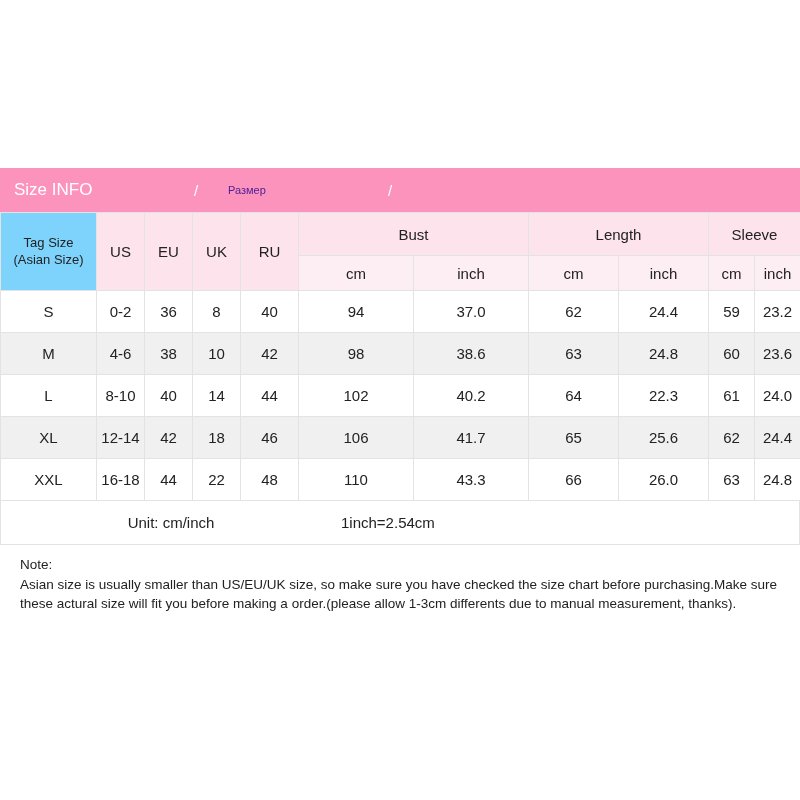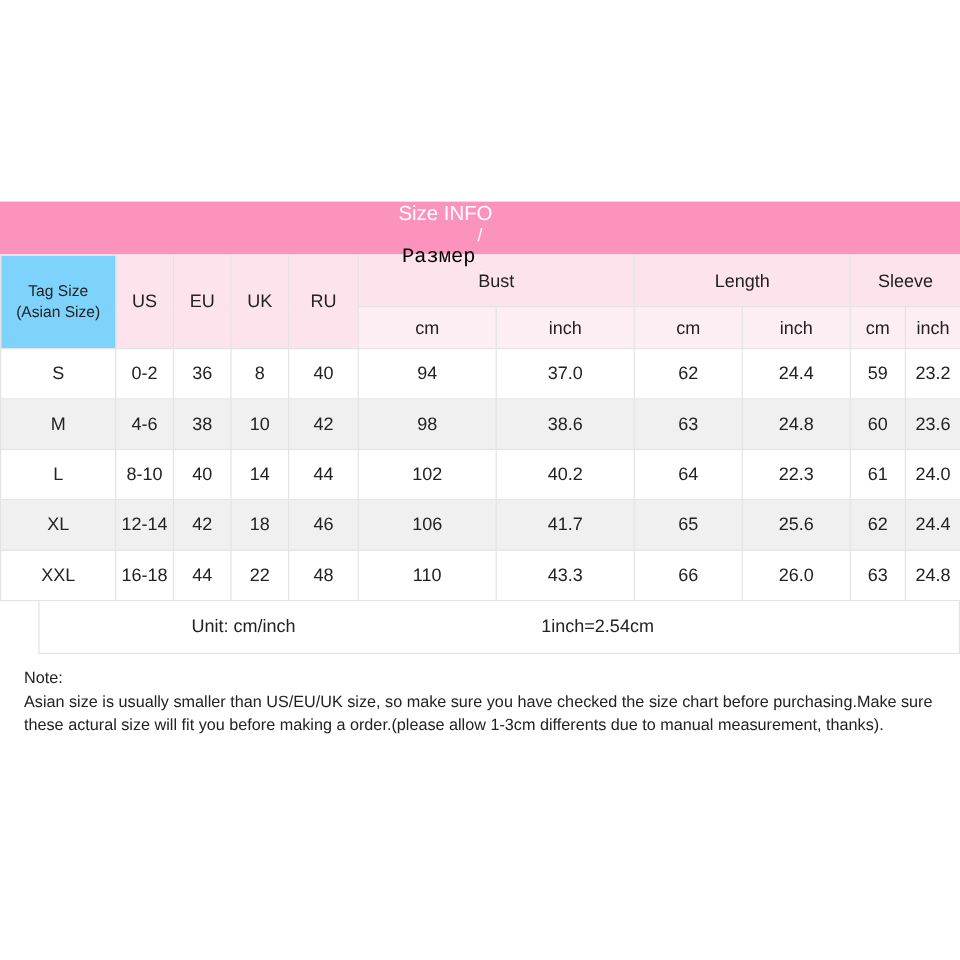--- a/index.html
+++ b/index.html
@@ -24,39 +24,37 @@
     width: 800px;
   }
   
   .band {
     display: flex;
     align-items: center;
     background: #fc93bd;
     height: 44px;
     color: #ffffff;
     font-size: 16px;
-    flex-direction: column;
   }
   .band .band-title {
     padding-left: 14px;
     width: 150px;
     color: #ffffff;
     font-size: 17px;
   }
   .band .sep {
     width: 64px;
     text-align: center;
     color: #ffffff;
     font-size: 15px;
   }
   .band .band-ru {
     width: 130px;
-    color: #000000;
-    font-size: 17px;
-    font-family: Liberation Mono, monospace;
+    color: #4c1d95;
+    font-size: 11px;
   }
   .band .band-es {
     width: 150px;
     color: #ffffff;
     font-size: 17px;
   }
 
   table.size-table {
     border-collapse: collapse;
     width: 800px;
@@ -96,24 +94,23 @@
     display: flex;
     align-items: center;
     height: 44px;
     border-left: 1px solid #e3e3e3;
     border-right: 1px solid #e3e3e3;
     border-bottom: 1px solid #e3e3e3;
     box-sizing: border-box;
     background: #ffffff;
     font-size: 15px;
     color: #222222;
-    margin-left: 32px;
   }
   .unit-row .u1 { width: 340px; text-align: center; }
-  .unit-row .u2 { width: 250px; text-align: center; }
+  .unit-row .u2 { width: 250px; text-align: left; }
 
   .note {
     padding: 10px 8px 8px 20px;
     font-size: 13.5px;
     line-height: 1.45;
     color: #222222;
   }
   .note .note-label { display: block; }
   .note .note-body { display: block; }
 </style>

